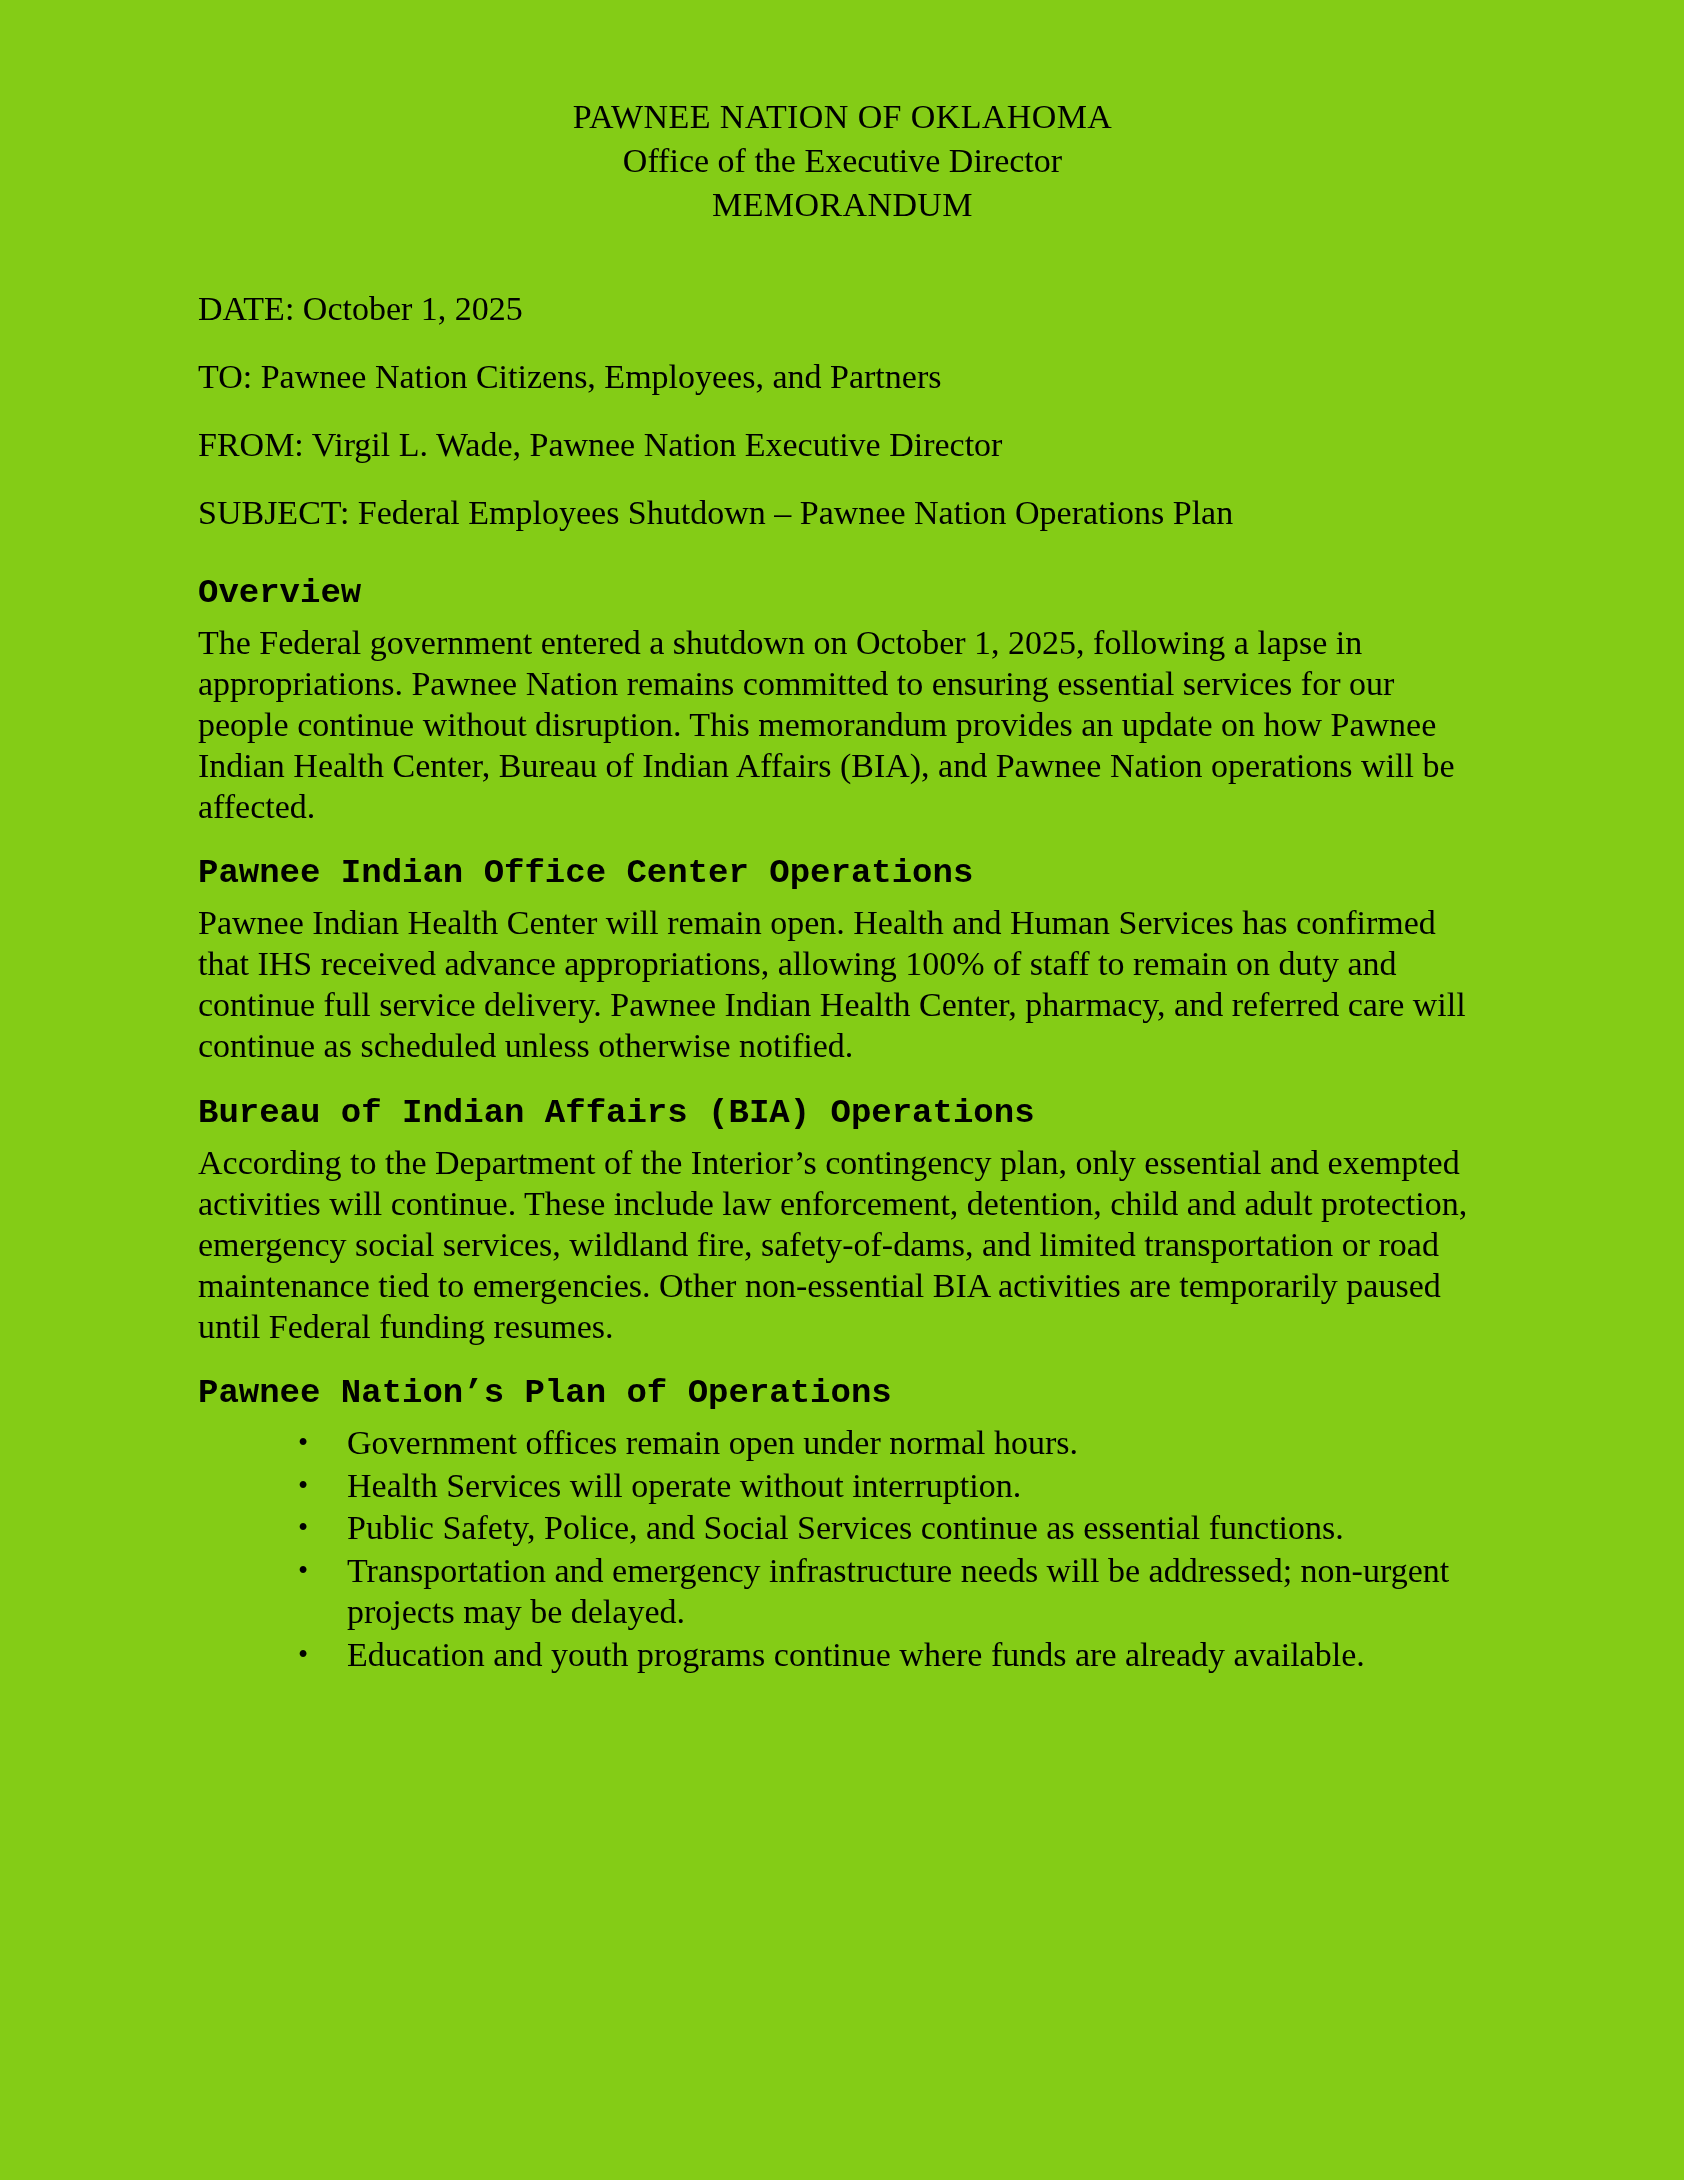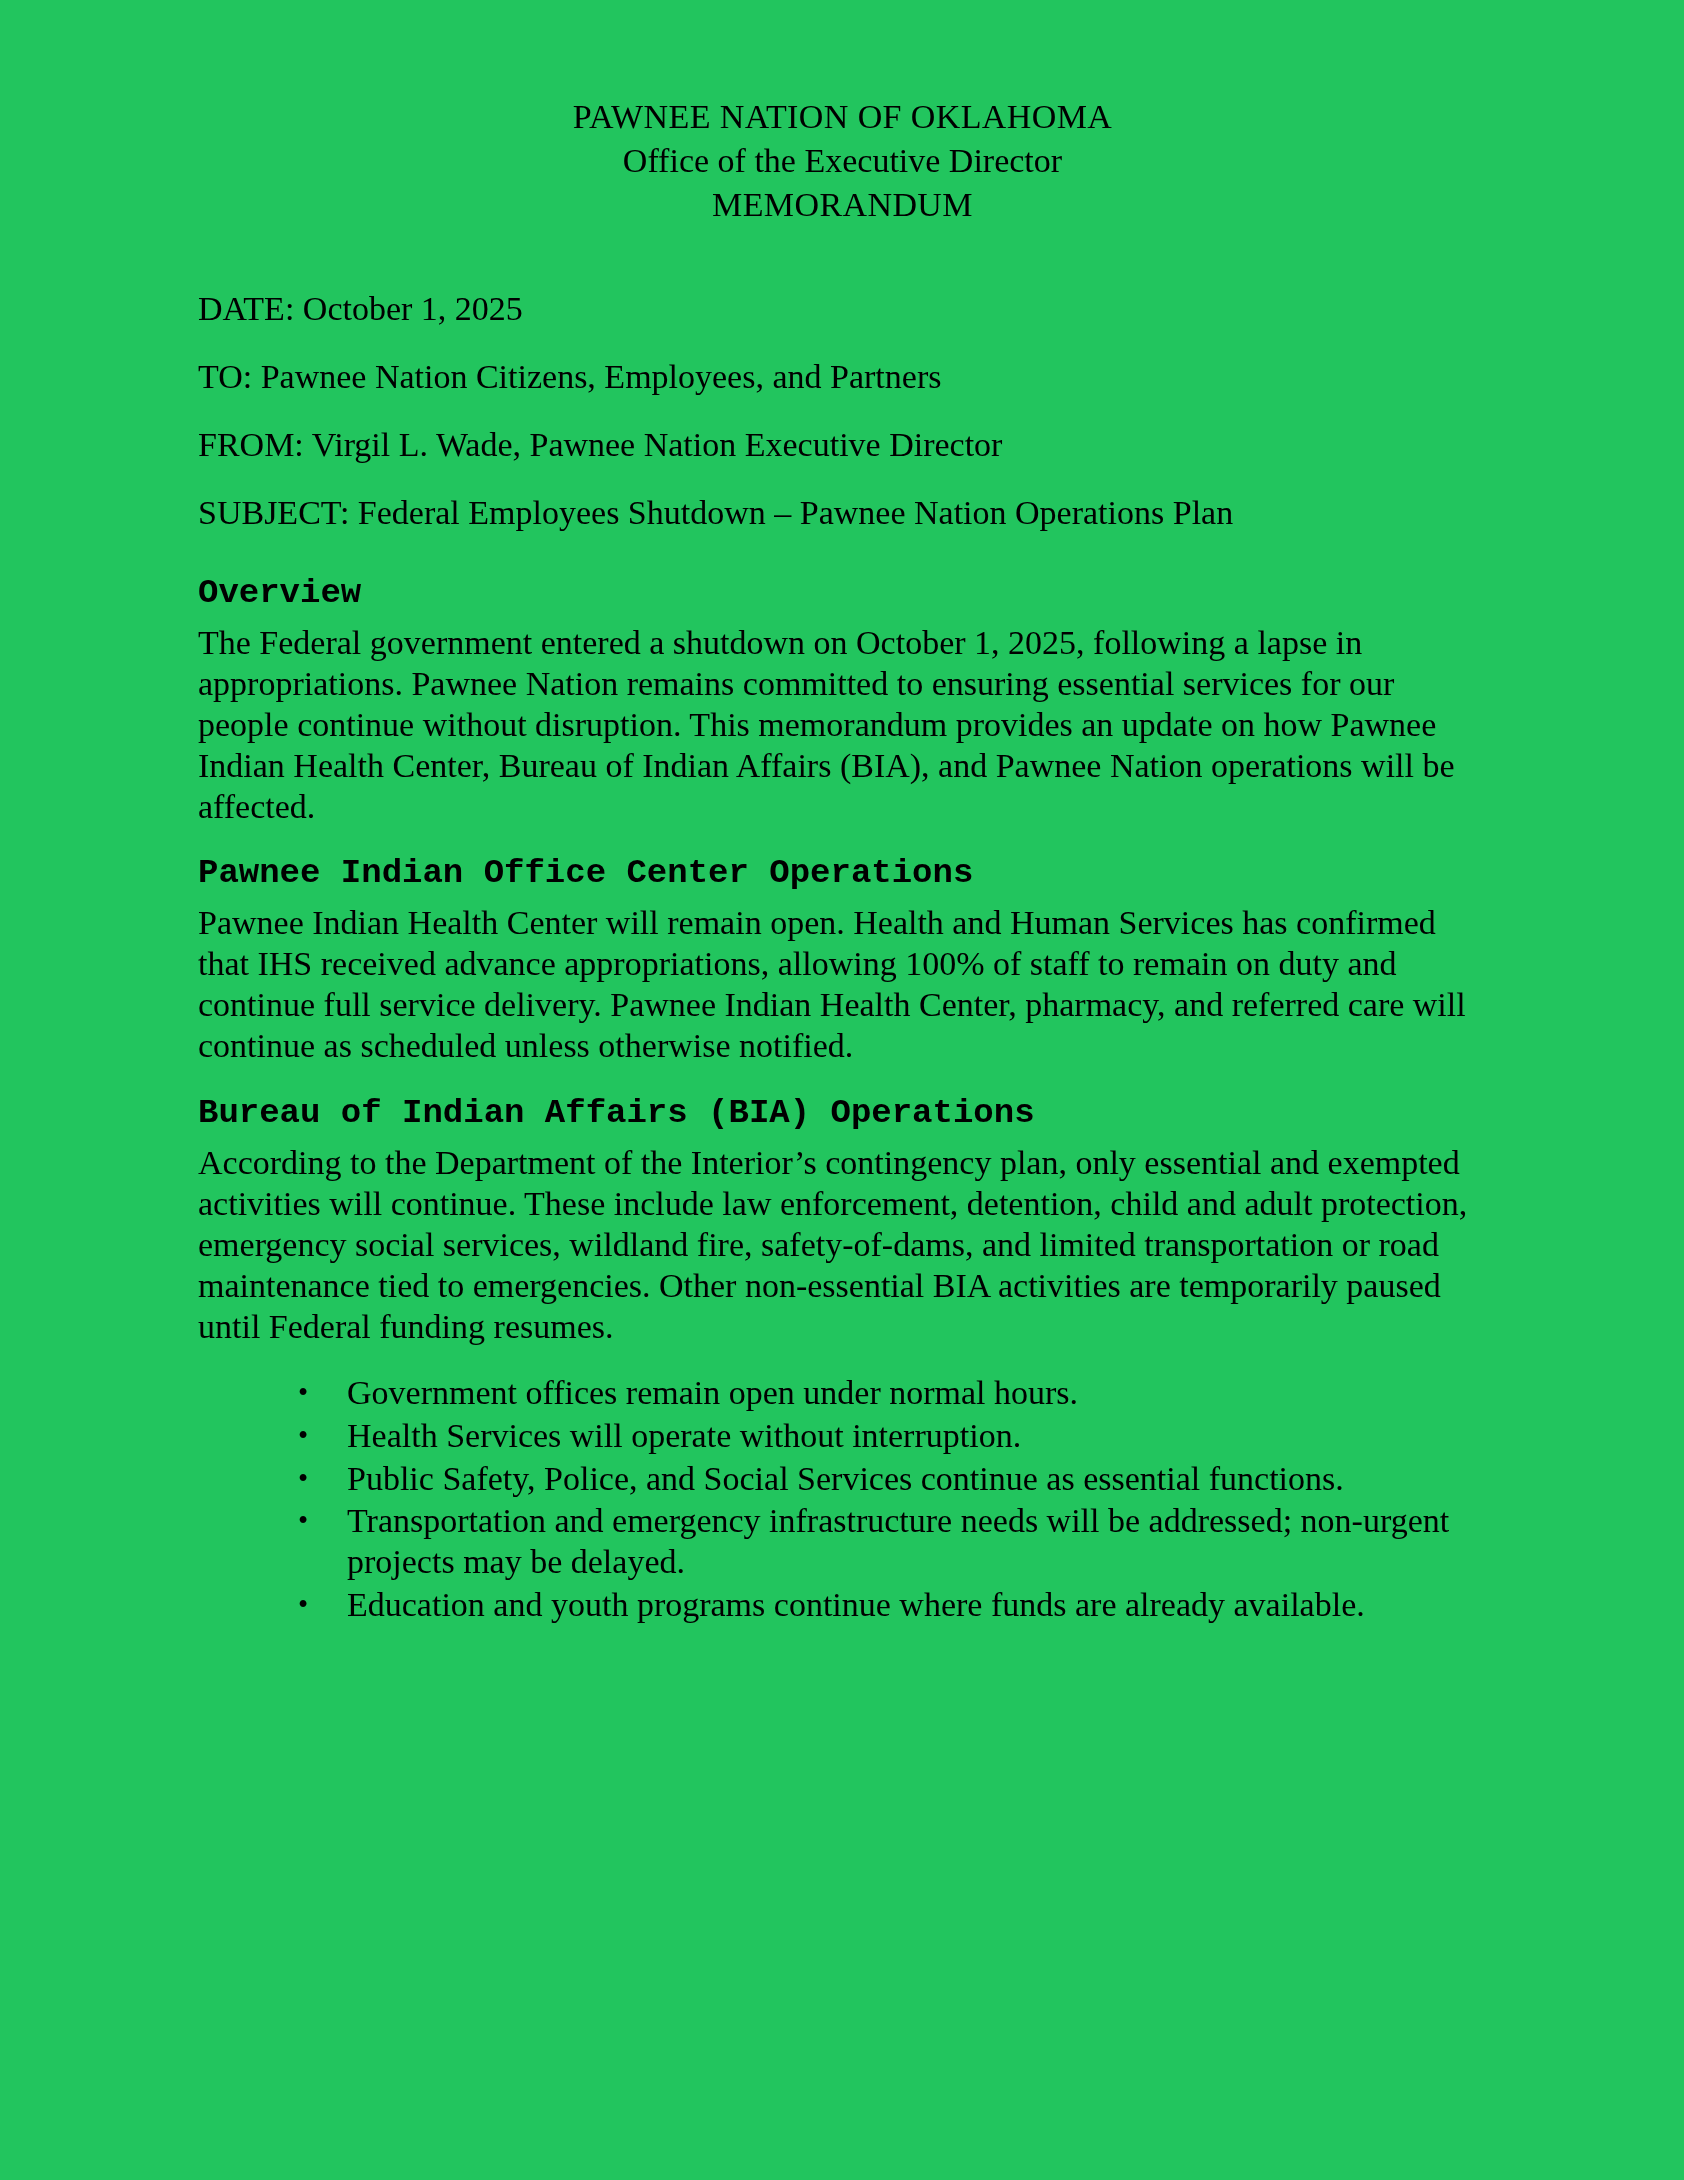--- a/index.html
+++ b/index.html
@@ -5,21 +5,21 @@
   html, body {
     margin: 0;
     padding: 0;
     background: #e8e8e8;
   }
   .page {
     position: relative;
     width: 1685px;
     height: 2181px;
     margin: 0 auto;
-    background: #22c55e;
+    background: #84cc16;
     color: #000000;
     box-sizing: border-box;
     padding: 95px 198px 0 198px;
     font-family: "Liberation Serif", "DejaVu Serif", serif;
     font-size: 34px;
     line-height: 41px;
     overflow: hidden;
   }
   
   .letterhead {
@@ -108,20 +108,21 @@
     <h2 class="section-heading">Pawnee Indian Office Center Operations</h2>
     <p class="section-body">Pawnee Indian Health Center will remain open. Health and Human Services has confirmed that IHS received advance appropriations, allowing 100% of staff to remain on duty and continue full service delivery. Pawnee Indian Health Center, pharmacy, and referred care will continue as scheduled unless otherwise notified.</p>
   </section>
 
   <section class="doc-section">
     <h2 class="section-heading">Bureau of Indian Affairs (BIA) Operations</h2>
     <p class="section-body">According to the Department of the Interior’s contingency plan, only essential and exempted activities will continue. These include law enforcement, detention, child and adult protection, emergency social services, wildland fire, safety-of-dams, and limited transportation or road maintenance tied to emergencies. Other non-essential BIA activities are temporarily paused until Federal funding resumes.</p>
   </section>
 
   <section class="doc-section">
+    <h2 class="section-heading">Pawnee Nation’s Plan of Operations</h2>
     <ul class="bullet-list">
       <li>
         <span class="bullet-dot">•</span>
         <span>Government offices remain open under normal hours.</span>
       </li>
       <li>
         <span class="bullet-dot">•</span>
         <span>Health Services will operate without interruption.</span>
       </li>
       <li>

